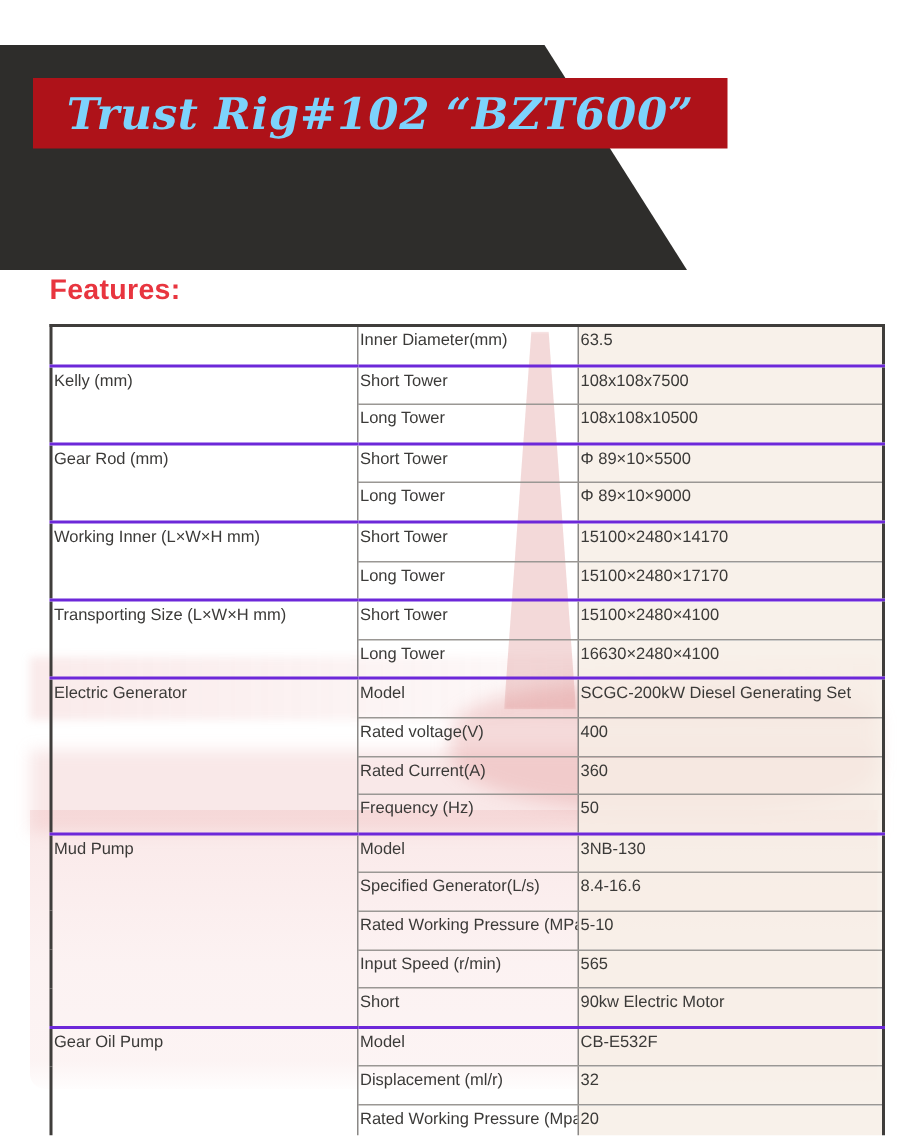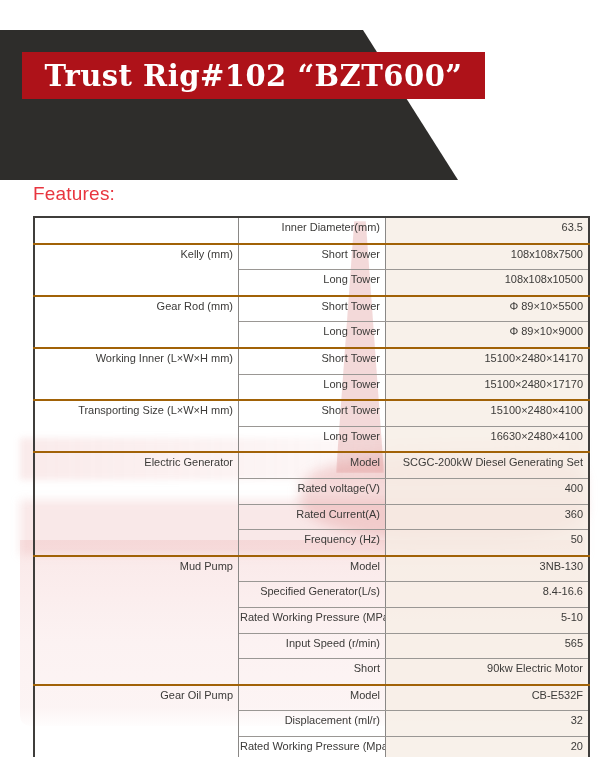--- a/index.html
+++ b/index.html
@@ -13,31 +13,31 @@
     background:#2e2d2b;
     clip-path:polygon(0 0,363px 0,458px 100%,0 100%);
     z-index:1;
   }
   .red-banner{
     position:absolute;left:22px;top:52px;width:463px;height:47px;
     background:#ae1219;z-index:2;
     display:flex;align-items:center;justify-content:center;
   }
   .red-banner .title{
-    margin:12px;color:#ffffff;font-family:"DejaVu Serif",serif;font-weight:bold;
-    font-size:29px;letter-spacing:.5px;white-space:nowrap;
+    margin:12px;color:#7dd3fc;font-family:"DejaVu Serif",serif;font-weight:bold;
+    font-size:29px;letter-spacing:.5px;white-space:nowrap;font-style:italic;
   }
   .subtitle{
     position:absolute;left:30px;top:112px;width:372px;z-index:3;
     text-align:center;color:#e6e5e3;font-size:16px;line-height:19px;
     letter-spacing:.2px;
   }
   .features-heading{
     position:absolute;left:33px;top:183px;z-index:3;
-    color:#e8353f;font-size:19px;font-weight:normal;letter-spacing:.2px;
+    color:#e8353f;font-size:19px;font-weight:bold;letter-spacing:.2px;
   }
   
   .watermark{position:absolute;inset:0;z-index:1;pointer-events:none;}
   .wm-tower{
     position:absolute;left:336px;top:221px;width:48px;height:252px;
     background:rgba(213,118,118,0.28);
     clip-path:polygon(38% 0,62% 0,100% 100%,0 100%);
     filter:blur(1px);
   }
   .wm-band-upper{
@@ -63,23 +63,23 @@
   table.spec{
     position:absolute;left:33px;top:216px;width:533px;z-index:2;
     border-collapse:collapse;table-layout:fixed;
     font-size:11px;color:#3b3a38;
   }
   table.spec{border:2px solid #3f3d3b;}
   table.spec td{
     border-left:1px solid #8a8886;border-right:1px solid #8a8886;
     border-top:1px solid #9a9794;border-bottom:1px solid #9a9794;
     vertical-align:top;padding:3px 5px 0 1px;height:21.6px;
-    overflow:hidden;white-space:nowrap;line-height:13px;text-align:right;
-  }
-  table.spec tr.sec td{border-top:2px solid #a16207;}
+    overflow:hidden;white-space:nowrap;line-height:13px;
+  }
+  table.spec tr.sec td{border-top:2px solid #6d28d9;}
   td.g{width:197px;background:transparent;}
   td.p{width:140px;background:transparent;}
   td.v{width:196px;background:rgba(246,238,229,0.82);}
 </style>
 </head>
 <body>
 
 <div class="sheet">
 
   <div class="watermark">

